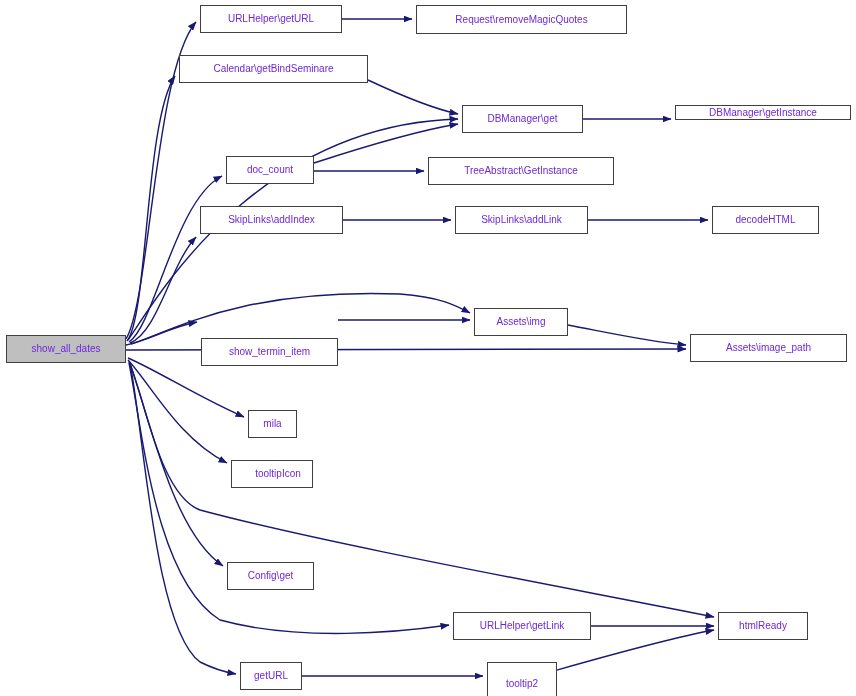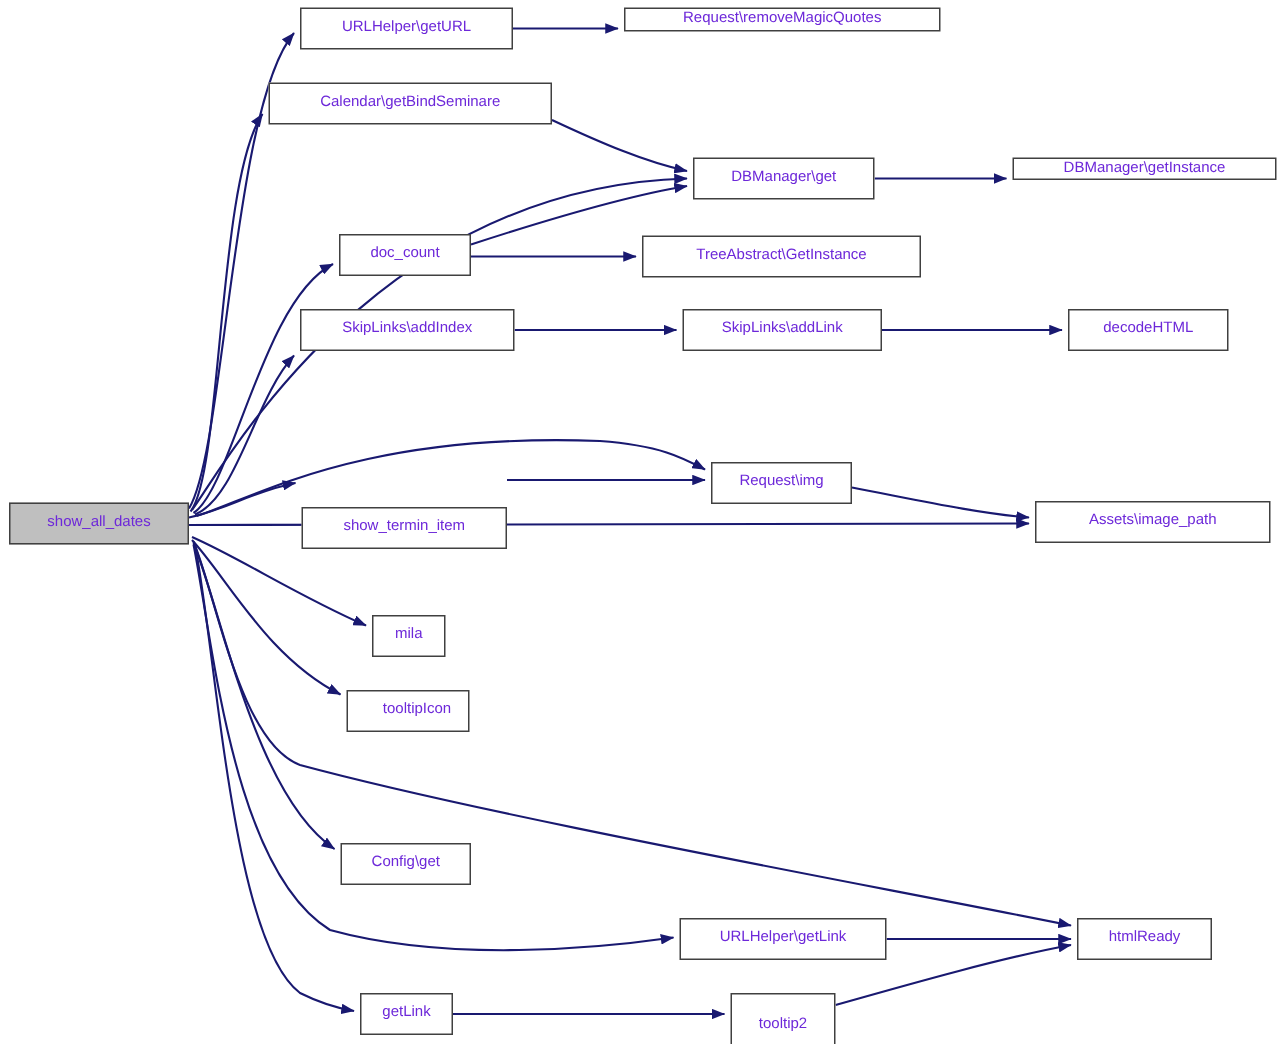--- a/index.html
+++ b/index.html
@@ -110,36 +110,36 @@
       <div class="node" style="left: 248px; top: 410px; width: 49px; height: 28px; background: rgb(255, 255, 255); border-color: rgb(64, 64, 64);">
         <span class="node-label">mila</span>
       </div>
       <div class="node" style="left: 231px; top: 460px; width: 82px; height: 28px; background: rgb(255, 255, 255); border-color: rgb(64, 64, 64); padding-left: 12px;">
         <span class="node-label">tooltipIcon</span>
       </div>
       <div class="node" style="left: 227px; top: 562px; width: 87px; height: 28px; background: rgb(255, 255, 255); border-color: rgb(64, 64, 64);">
         <span class="node-label">Config\get</span>
       </div>
       <div class="node" style="left: 240px; top: 662px; width: 62px; height: 28px; background: rgb(255, 255, 255); border-color: rgb(64, 64, 64);">
-        <span class="node-label">getLink</span>
+        <span class="node-label">getURL</span>
       </div>
-      <div class="node" style="left: 416px; top: 5px; width: 211px; height: 16px; background: rgb(255, 255, 255); border-color: rgb(64, 64, 64); text-align: right;">
+      <div class="node" style="left: 416px; top: 5px; width: 211px; height: 29px; background: rgb(255, 255, 255); border-color: rgb(64, 64, 64); text-align: right;">
         <span class="node-label">Request\removeMagicQuotes</span>
       </div>
       <div class="node" style="left: 462px; top: 105px; width: 121px; height: 28px; background: rgb(255, 255, 255); border-color: rgb(64, 64, 64);">
         <span class="node-label">DBManager\get</span>
       </div>
       <div class="node" style="left: 428px; top: 157px; width: 186px; height: 28px; background: rgb(255, 255, 255); border-color: rgb(64, 64, 64);">
         <span class="node-label">TreeAbstract\GetInstance</span>
       </div>
       <div class="node" style="left: 455px; top: 206px; width: 133px; height: 28px; background: rgb(255, 255, 255); border-color: rgb(64, 64, 64);">
         <span class="node-label">SkipLinks\addLink</span>
       </div>
       <div class="node" style="left: 474px; top: 308px; width: 94px; height: 28px; background: rgb(255, 255, 255); border-color: rgb(64, 64, 64);">
-        <span class="node-label">Request\img</span>
+        <span class="node-label">Assets\img</span>
       </div>
       <div class="node" style="left: 453px; top: 612px; width: 138px; height: 28px; background: rgb(255, 255, 255); border-color: rgb(64, 64, 64);">
         <span class="node-label">URLHelper\getLink</span>
       </div>
       <div class="node" style="left: 487px; top: 662px; width: 70px; height: 44px; background: rgb(255, 255, 255); border-color: rgb(64, 64, 64); justify-content: center;">
         <span class="node-label">tooltip2</span>
       </div>
       <div class="node" style="left: 675px; top: 105px; width: 176px; height: 15px; background: rgb(255, 255, 255); border-color: rgb(64, 64, 64);">
         <span class="node-label">DBManager\getInstance</span>
       </div>

